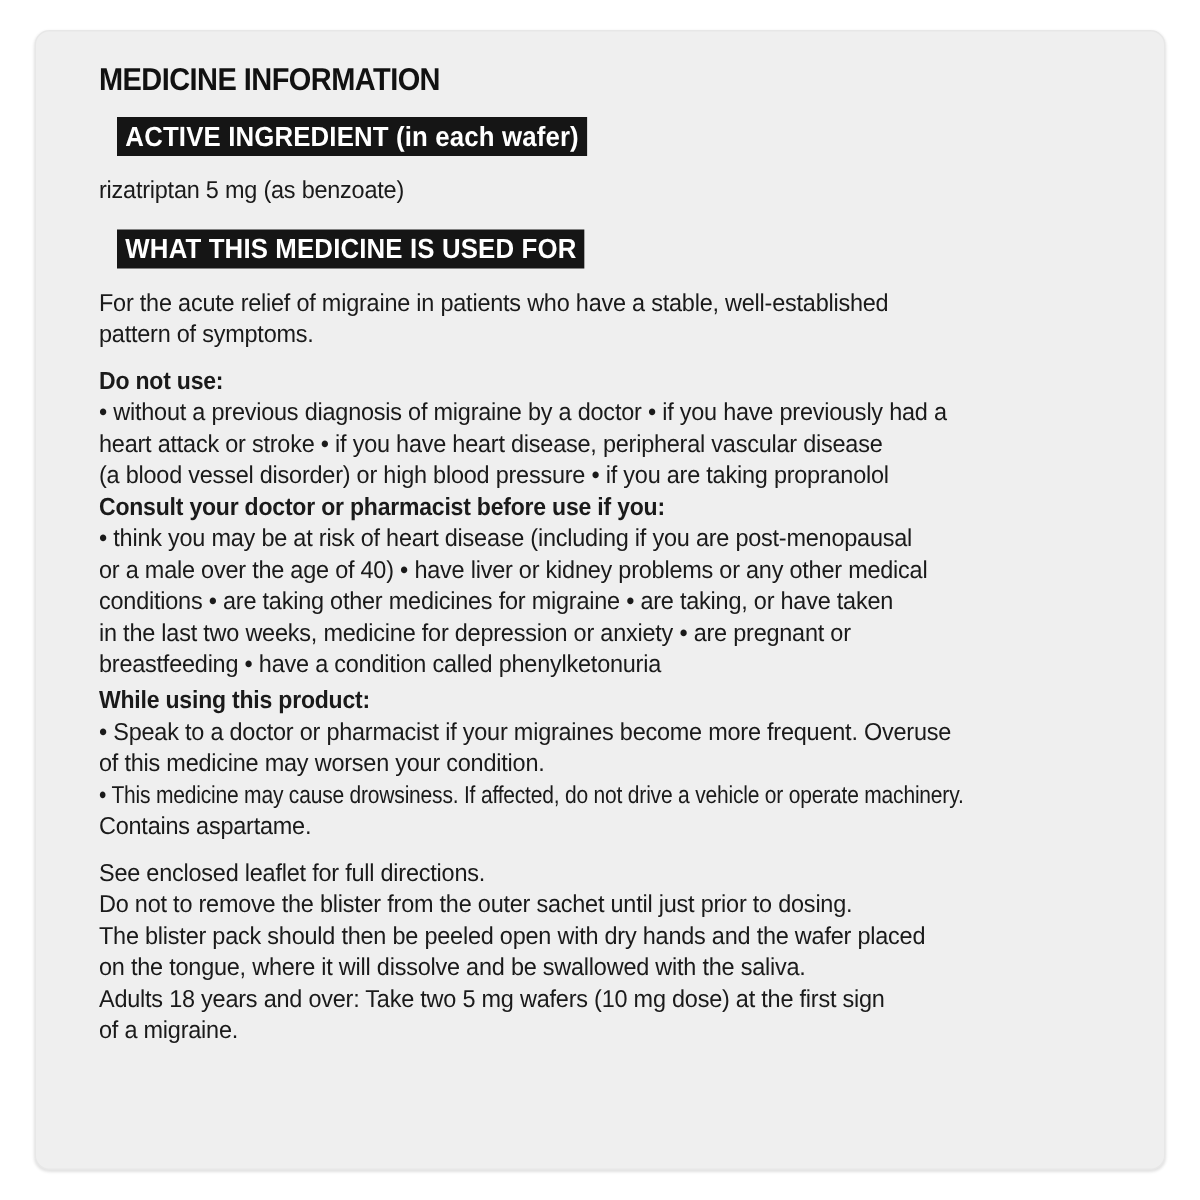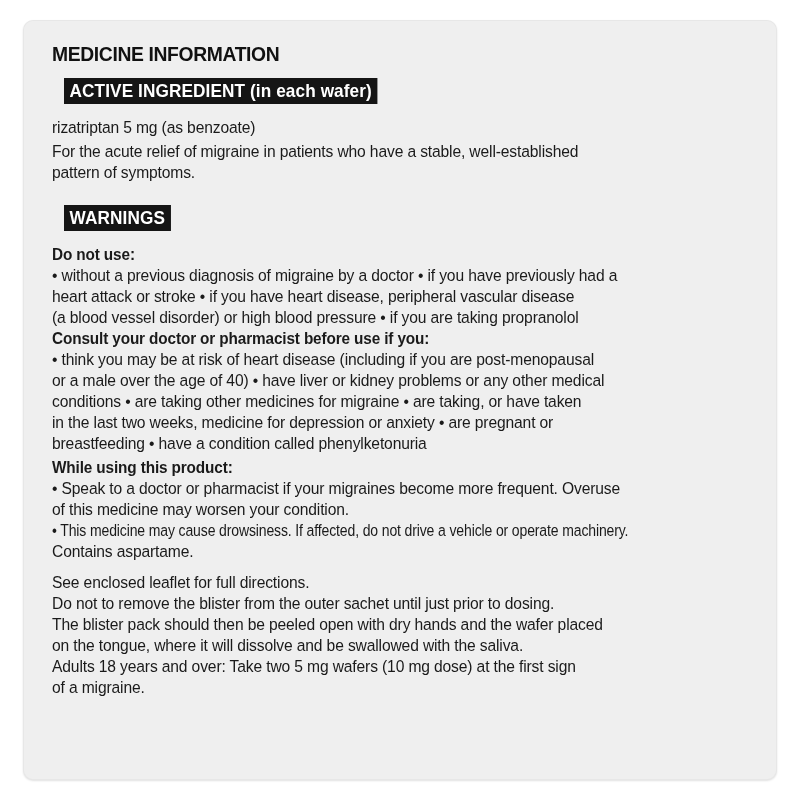--- a/index.html
+++ b/index.html
@@ -15,21 +15,21 @@
       left: 23px;
       top: 20px;
       width: 754px;
       height: 760px;
       background: #efefef;
       border-radius: 10px;
       box-shadow: 0 1px 2px rgba(0,0,0,0.12), inset 0 0 0 1px rgba(0,0,0,0.03);
     }
     .content {
       position: absolute;
-      left: 52px;
+      left: 66px;
       top: 42px;
       width: 700px;
       font-family: "Liberation Sans", sans-serif;
       color: #1a1a1a;
       font-size: 16.3px;
       line-height: 21px;
       letter-spacing: -0.15px;
     }
     .title {
       font-family: "Liberation Sans", sans-serif;
@@ -79,27 +79,27 @@
 <div class="content">
 
   <div class="title">MEDICINE INFORMATION</div>
 
   <div class="hdr-wrap">
     <span class="hdr">ACTIVE INGREDIENT (in each wafer)</span>
   </div>
   <p class="p cond">rizatriptan 5 mg (as benzoate)</p>
   <div class="gap-xs"></div>
 
+  <div class="hdr-wrap">
+    <span class="hdr">WHAT THIS MEDICINE IS USED FOR</span>
+  </div>
   <p class="p cond">For the acute relief of migraine in patients who have a stable, well-established</p>
   <p class="p cond">pattern of symptoms.</p>
   <div class="gap-s"></div>
 
-  <div class="hdr-wrap">
-    <span class="hdr">WARNINGS</span>
-  </div>
   <p class="sub">Do not use:</p>
   <p class="p cond">•  without a previous diagnosis of migraine by a doctor • if you have previously had a</p>
   <p class="p cond">heart attack or stroke • if you have heart disease, peripheral vascular disease</p>
   <p class="p cond">(a blood vessel disorder) or high blood pressure • if you are taking propranolol</p>
 
   <p class="sub">Consult your doctor or pharmacist before use if you:</p>
   <p class="p cond">• think you may be at risk of heart disease (including if you are post-menopausal</p>
   <p class="p cond">or a male over the age of 40) • have liver or kidney problems or any other medical</p>
   <p class="p cond">conditions • are taking other medicines for migraine • are taking, or have taken</p>
   <p class="p cond">in the last two weeks, medicine for depression or anxiety • are pregnant or</p>

